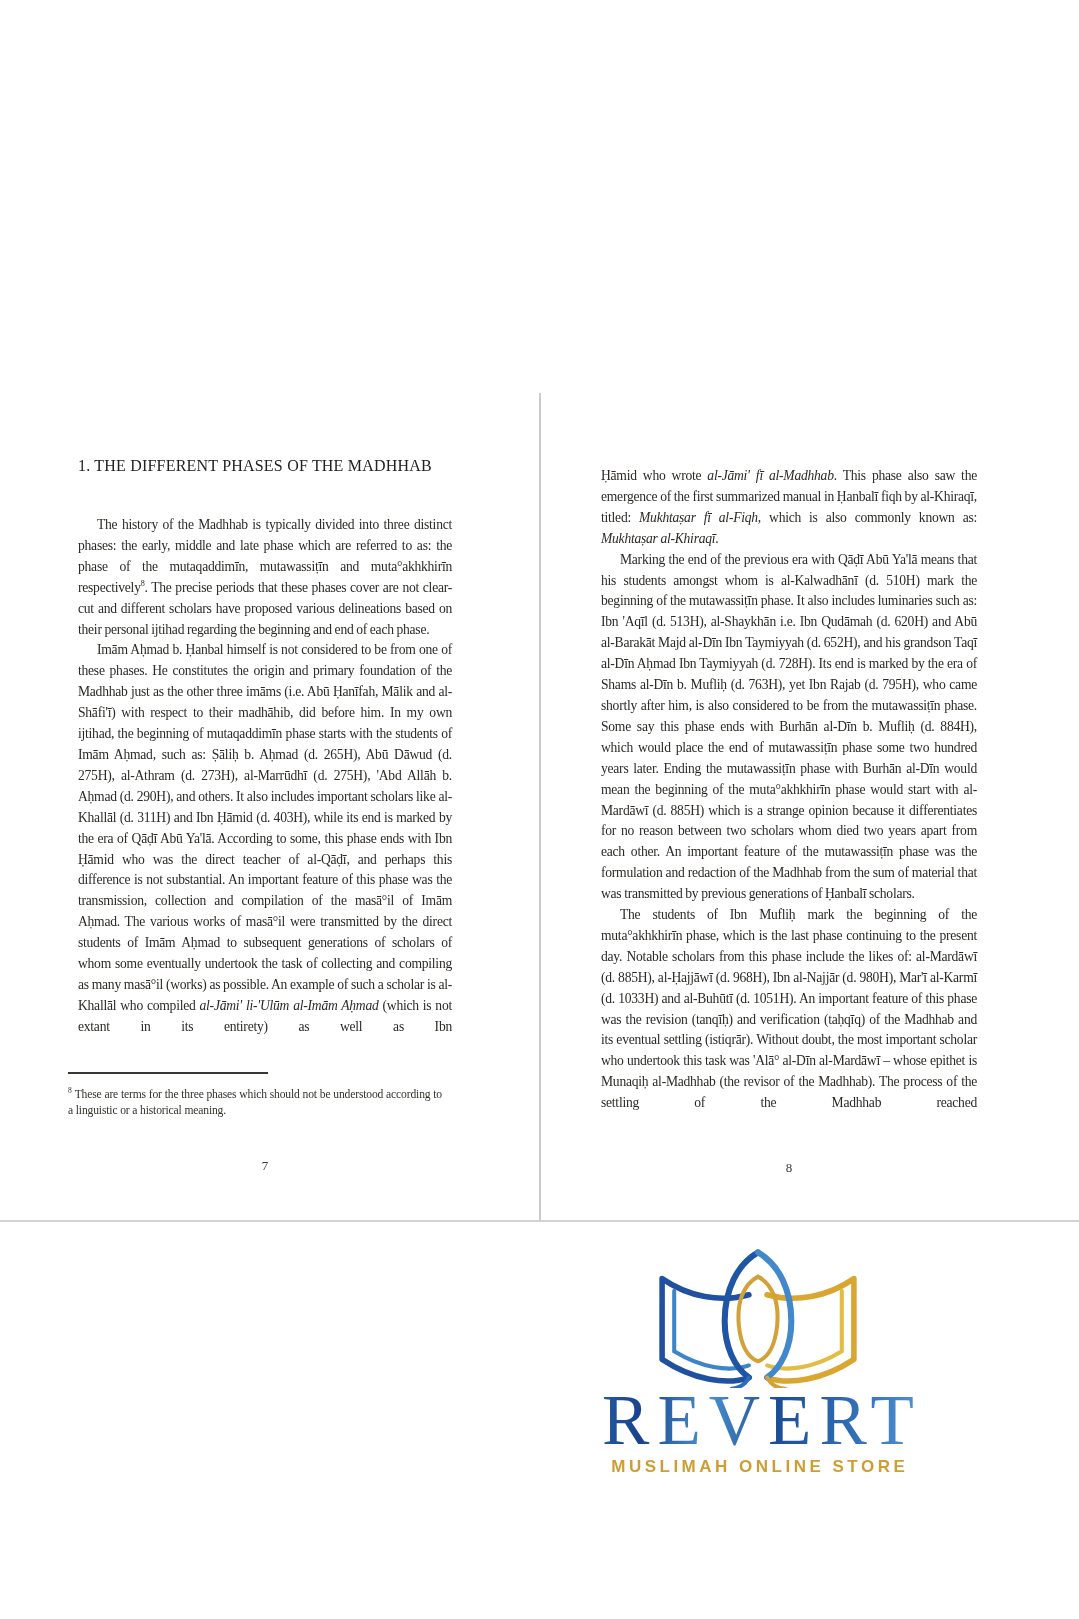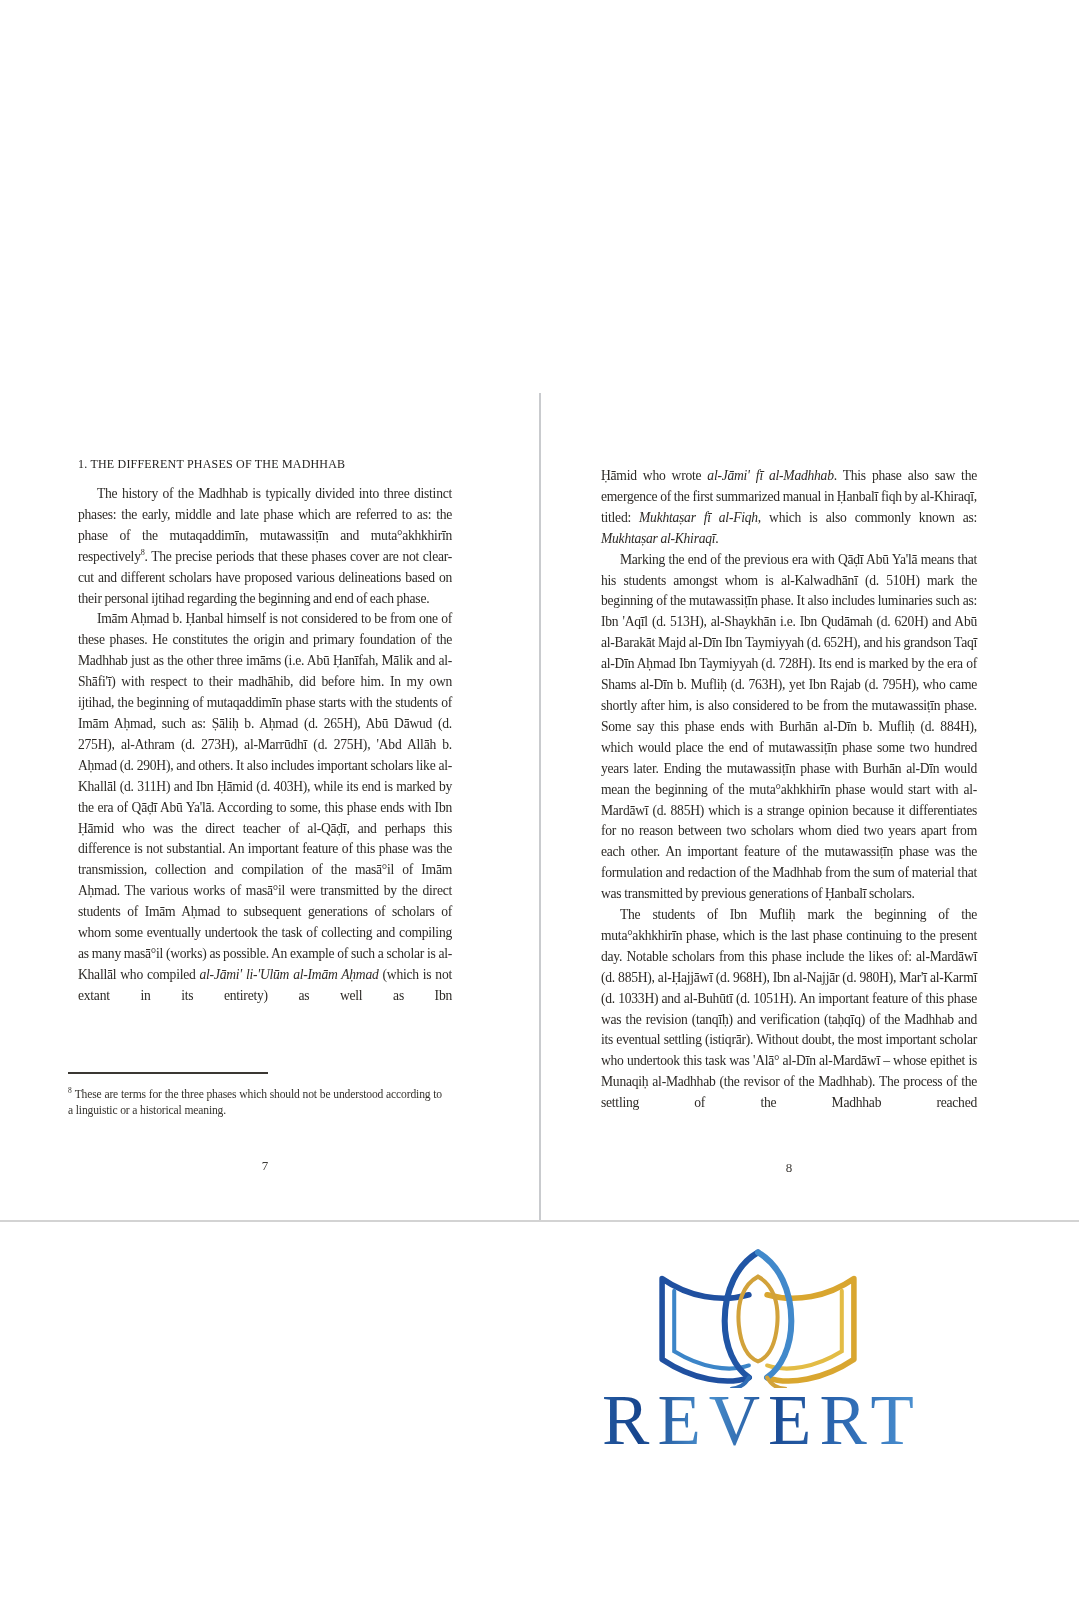--- a/index.html
+++ b/index.html
@@ -17,22 +17,22 @@
     background:#b7babd;opacity:.75;
   }
   .edge-h{
     position:absolute;left:0;top:1220px;width:1079px;height:2px;
     background:#d3d3d3;
   }
   .col{position:absolute;}
   .col-left{left:78px;top:457px;width:374px;}
   .col-right{left:601px;top:466px;width:376px;}
   .chapter-heading{
-    font-size:12px;font-weight:normal;letter-spacing:.2px;
-    margin:0 0 12px 0;white-space:nowrap;color:#242220;
+    font-size:16px;font-weight:normal;letter-spacing:.2px;
+    margin:0 0 40px 0;white-space:nowrap;color:#242220;
   }
   .par{
     margin:0;
     font-size:13.6px;line-height:20.9px;
     text-align:justify;
     letter-spacing:-.25px;word-spacing:-.4px;
     color:#2d2a26;
     font-family:Liberation Serif, serif;
   }
   .par.ind{text-indent:19px;}
@@ -123,15 +123,16 @@
 
       <path d="M105 6 C 84 18 72 44 72 74 C 72 100 82 120 96 130" stroke="#2055a5" stroke-width="6" stroke-linecap="round"></path>
       <path d="M105 6 C 126 18 138 44 138 74 C 138 100 128 120 114 130" stroke="#4189cb" stroke-width="6" stroke-linecap="round"></path>
 
       <path d="M105 30 C 90 38 84 56 86 78 C 88 98 95 110 105 114 C 115 110 122 98 124 78 C 126 56 120 38 105 30" stroke="#d2a23a" stroke-width="4" stroke-linecap="round"></path>
 
       <path d="M96 130 C 93 136 87 140 79 141" stroke="#2f6cb5" stroke-width="4" stroke-linecap="round"></path>
       <path d="M114 130 C 118 137 124 141 132 141" stroke="#d2a23a" stroke-width="4" stroke-linecap="round"></path>
     </svg>
     <div class="brand">REVERT</div>
+    <div class="tagline">MUSLIMAH ONLINE STORE</div>
   </div>
 
 </div>
 
 </body></html>

